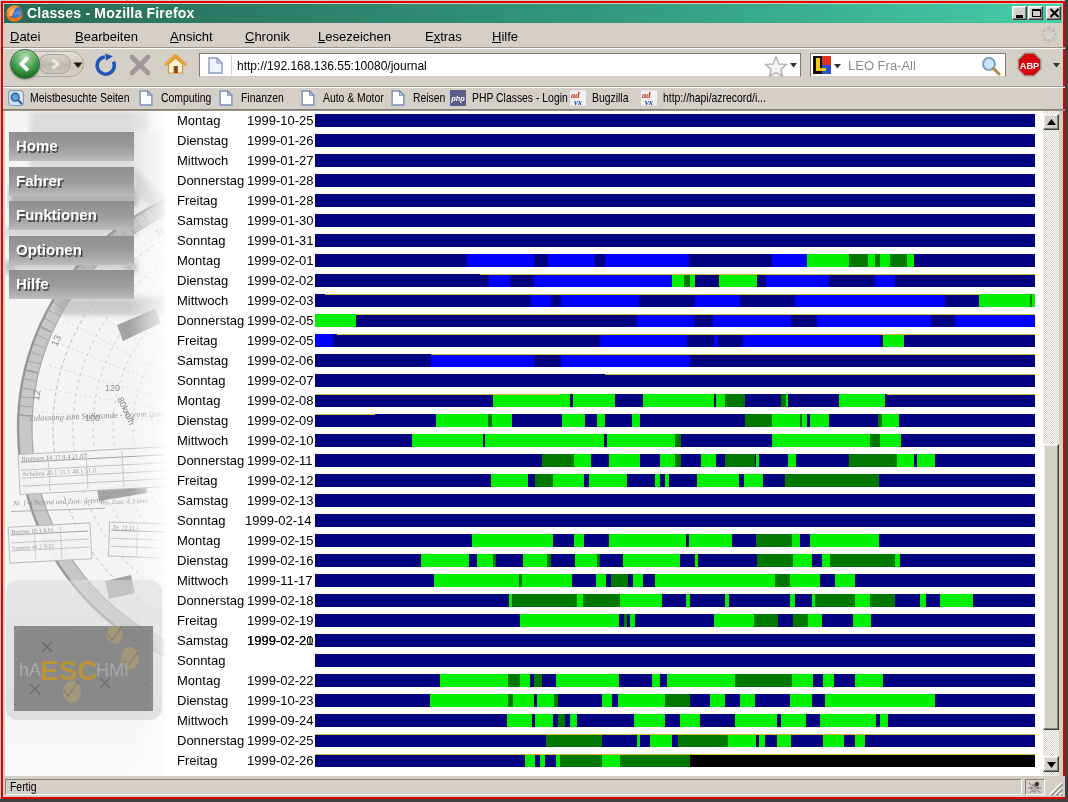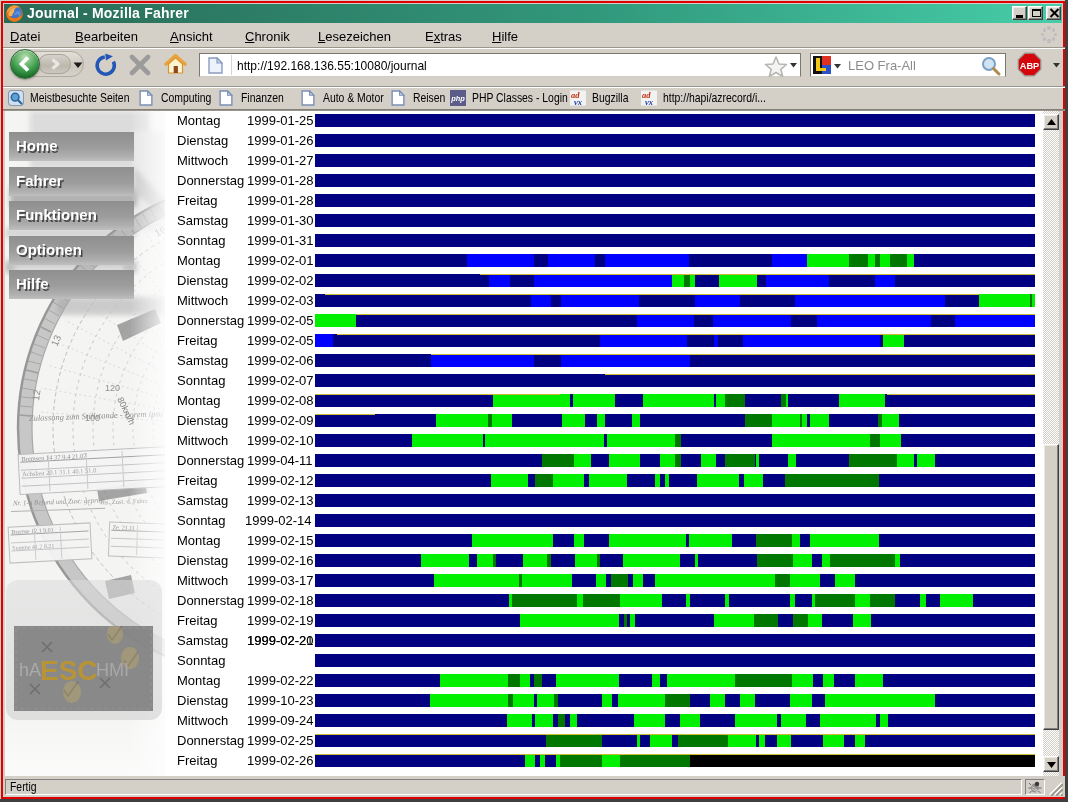--- a/index.html
+++ b/index.html
@@ -23,21 +23,21 @@
 
 <div class="abs" style="left:4px;top:4px;width:1058px;height:19px;background:linear-gradient(90deg,#2a6a56,#31977b 55%,#46cda7)"></div>
 <svg class="abs" style="left:6px;top:5px" width="17" height="17" viewBox="0 0 17 17">
 <circle cx="8.5" cy="8.5" r="8.2" fill="#e2701b"></circle>
 <circle cx="9.5" cy="7.5" r="6.2" fill="#3f74c8"></circle>
 <path d="M9.5 7.5 C11 5.5 13.5 5.5 14.5 7 C15 9.5 14 12.5 12 14 C13.5 11.5 13 9.5 11.5 9 C10.5 10.5 8 10.5 7.5 9 C8.5 8.8 9.2 8.3 9.5 7.5 Z" fill="#5b90da"></path>
 <path d="M0.4 8.5 C0.8 4 4.2 0.4 8.5 0.4 C11 0.4 13 1.4 14 2.6 C12.5 2 10.5 2.2 9.5 3.2 C7 2.6 4.5 4 4 6.2 C2.5 6.6 1 7.4 0.4 8.5 Z" fill="#f69a38"></path>
 <path d="M0.4 9.5 C1.2 13.8 4.5 16.6 8.5 16.6 C12.8 16.6 16.2 13.4 16.6 9.2 C15.8 11.2 14 12.2 12.4 11.8 C10 14.4 5.5 14 3 11 C1.8 10.8 0.8 10.3 0.4 9.5 Z" fill="#e87817"></path>
 <path d="M3 11 C2 9 2.5 6.8 4 6.2 C4.5 4 7 2.6 9.5 3.2 C8.2 4.4 7.8 6 8.3 7.2 C7 7.8 6.2 9 6.5 10.5 C5.2 11.2 4 11.2 3 11 Z" fill="#f8b251"></path>
 </svg>
-<div class="abs" style="left:27px;top:5px;font-size:14px;line-height:17px;font-weight:bold;color:#fff;letter-spacing:0.2px">Journal - Mozilla Fahrer</div>
+<div class="abs" style="left:27px;top:5px;font-size:14px;line-height:17px;font-weight:bold;color:#fff;letter-spacing:0.2px">Classes - Mozilla Firefox</div>
 
 <div class="btn3d" style="left:1012px;top:6px;width:15px;height:14px"></div>
 <div class="btn3d" style="left:1028px;top:6px;width:15px;height:14px"></div>
 <div class="btn3d" style="left:1046px;top:6px;width:15px;height:14px"></div>
 <div class="abs" style="left:1015.5px;top:15px;width:7px;height:2.5px;background:#000"></div>
 <div class="abs" style="left:1031.5px;top:8.5px;width:9px;height:8px;border:1px solid #000;border-top-width:2.5px"></div>
 <svg class="abs" style="left:1048.5px;top:8px" width="11" height="10" viewBox="0 0 11 10">
     <path d="M1.5 1 L9.5 9 M9.5 1 L1.5 9" stroke="#000" stroke-width="2"></path>
   </svg>
 
@@ -336,21 +336,21 @@
 <text x="26" y="54" font-family="Liberation Sans" font-size="28" font-weight="bold" fill="#bd9531" opacity="0.92">ESC</text>
 <text x="82" y="50" font-family="Liberation Sans" font-size="18" fill="#a8a8a8">HMI</text>
 </svg>
 
 <div class="navbtn" style="top:132px">Home</div>
 <div class="navbtn" style="top:166.5px">Fahrer</div>
 <div class="navbtn" style="top:201px">Funktionen</div>
 <div class="navbtn" style="top:235.5px">Optionen</div>
 <div class="navbtn" style="top:270px">Hilfe</div>
 <div class="lbl" style="left:177px;top:114px">Montag</div>
-<div class="lbl" style="left:247px;top:114px">1999-01-25</div>
+<div class="lbl" style="left:247px;top:114px">1999-10-25</div>
 <div class="bar" style="top:114px"></div>
 <div class="lbl" style="left:177px;top:134px">Dienstag</div>
 <div class="lbl" style="left:247px;top:134px">1999-01-26</div>
 <div class="bar" style="top:134px"></div>
 <div class="lbl" style="left:177px;top:154px">Mittwoch</div>
 <div class="lbl" style="left:247px;top:154px">1999-01-27</div>
 <div class="bar" style="top:154px"></div>
 <div class="lbl" style="left:177px;top:174px">Donnerstag</div>
 <div class="lbl" style="left:247px;top:174px">1999-01-28</div>
 <div class="bar" style="top:174px"></div>
@@ -472,21 +472,21 @@
 <div class="bar" style="top:434px">
     <i style="left:97px;width:71px;background:#00f000"></i>
     <i style="left:170px;width:119px;background:#00f000"></i>
     <i style="left:292px;width:68px;background:#00f000"></i>
     <i style="left:360px;width:6px;background:#007800"></i>
     <i style="left:457px;width:98px;background:#00f000"></i>
     <i style="left:555px;width:10px;background:#007800"></i>
     <i style="left:565px;width:21px;background:#00f000"></i>
   </div>
 <div class="lbl" style="left:177px;top:454px">Donnerstag</div>
-<div class="lbl" style="left:247px;top:454px">1999-04-11</div>
+<div class="lbl" style="left:247px;top:454px">1999-02-11</div>
 <div class="bar" style="top:454px">
     <i style="left:227px;width:32px;background:#007800"></i>
     <i style="left:259px;width:17px;background:#00f000"></i>
     <i style="left:294px;width:31px;background:#00f000"></i>
     <i style="left:345px;width:15px;background:#00f000"></i>
     <i style="left:360px;width:6px;background:#007800"></i>
     <i style="left:386px;width:15px;background:#00f000"></i>
     <i style="left:410px;width:30px;background:#007800"></i>
     <i style="left:441px;width:3px;background:#00f000"></i>
     <i style="left:473px;width:8px;background:#00f000"></i>
@@ -536,21 +536,21 @@
     <i style="left:282px;width:3px;background:#007800"></i>
     <i style="left:308px;width:57px;background:#00f000"></i>
     <i style="left:380px;width:3px;background:#00f000"></i>
     <i style="left:442px;width:36px;background:#007800"></i>
     <i style="left:478px;width:19px;background:#00f000"></i>
     <i style="left:507px;width:8px;background:#00f000"></i>
     <i style="left:515px;width:65px;background:#007800"></i>
     <i style="left:580px;width:5px;background:#00f000"></i>
   </div>
 <div class="lbl" style="left:177px;top:574px">Mittwoch</div>
-<div class="lbl" style="left:247px;top:574px">1999-03-17</div>
+<div class="lbl" style="left:247px;top:574px">1999-11-17</div>
 <div class="bar" style="top:574px">
     <i style="left:119px;width:85px;background:#00f000"></i>
     <i style="left:204px;width:3px;background:#007800"></i>
     <i style="left:207px;width:50px;background:#00f000"></i>
     <i style="left:281px;width:10px;background:#00f000"></i>
     <i style="left:296px;width:17px;background:#007800"></i>
     <i style="left:318px;width:10px;background:#00f000"></i>
     <i style="left:340px;width:120px;background:#00f000"></i>
     <i style="left:460px;width:15px;background:#007800"></i>
     <i style="left:475px;width:30px;background:#00f000"></i>

